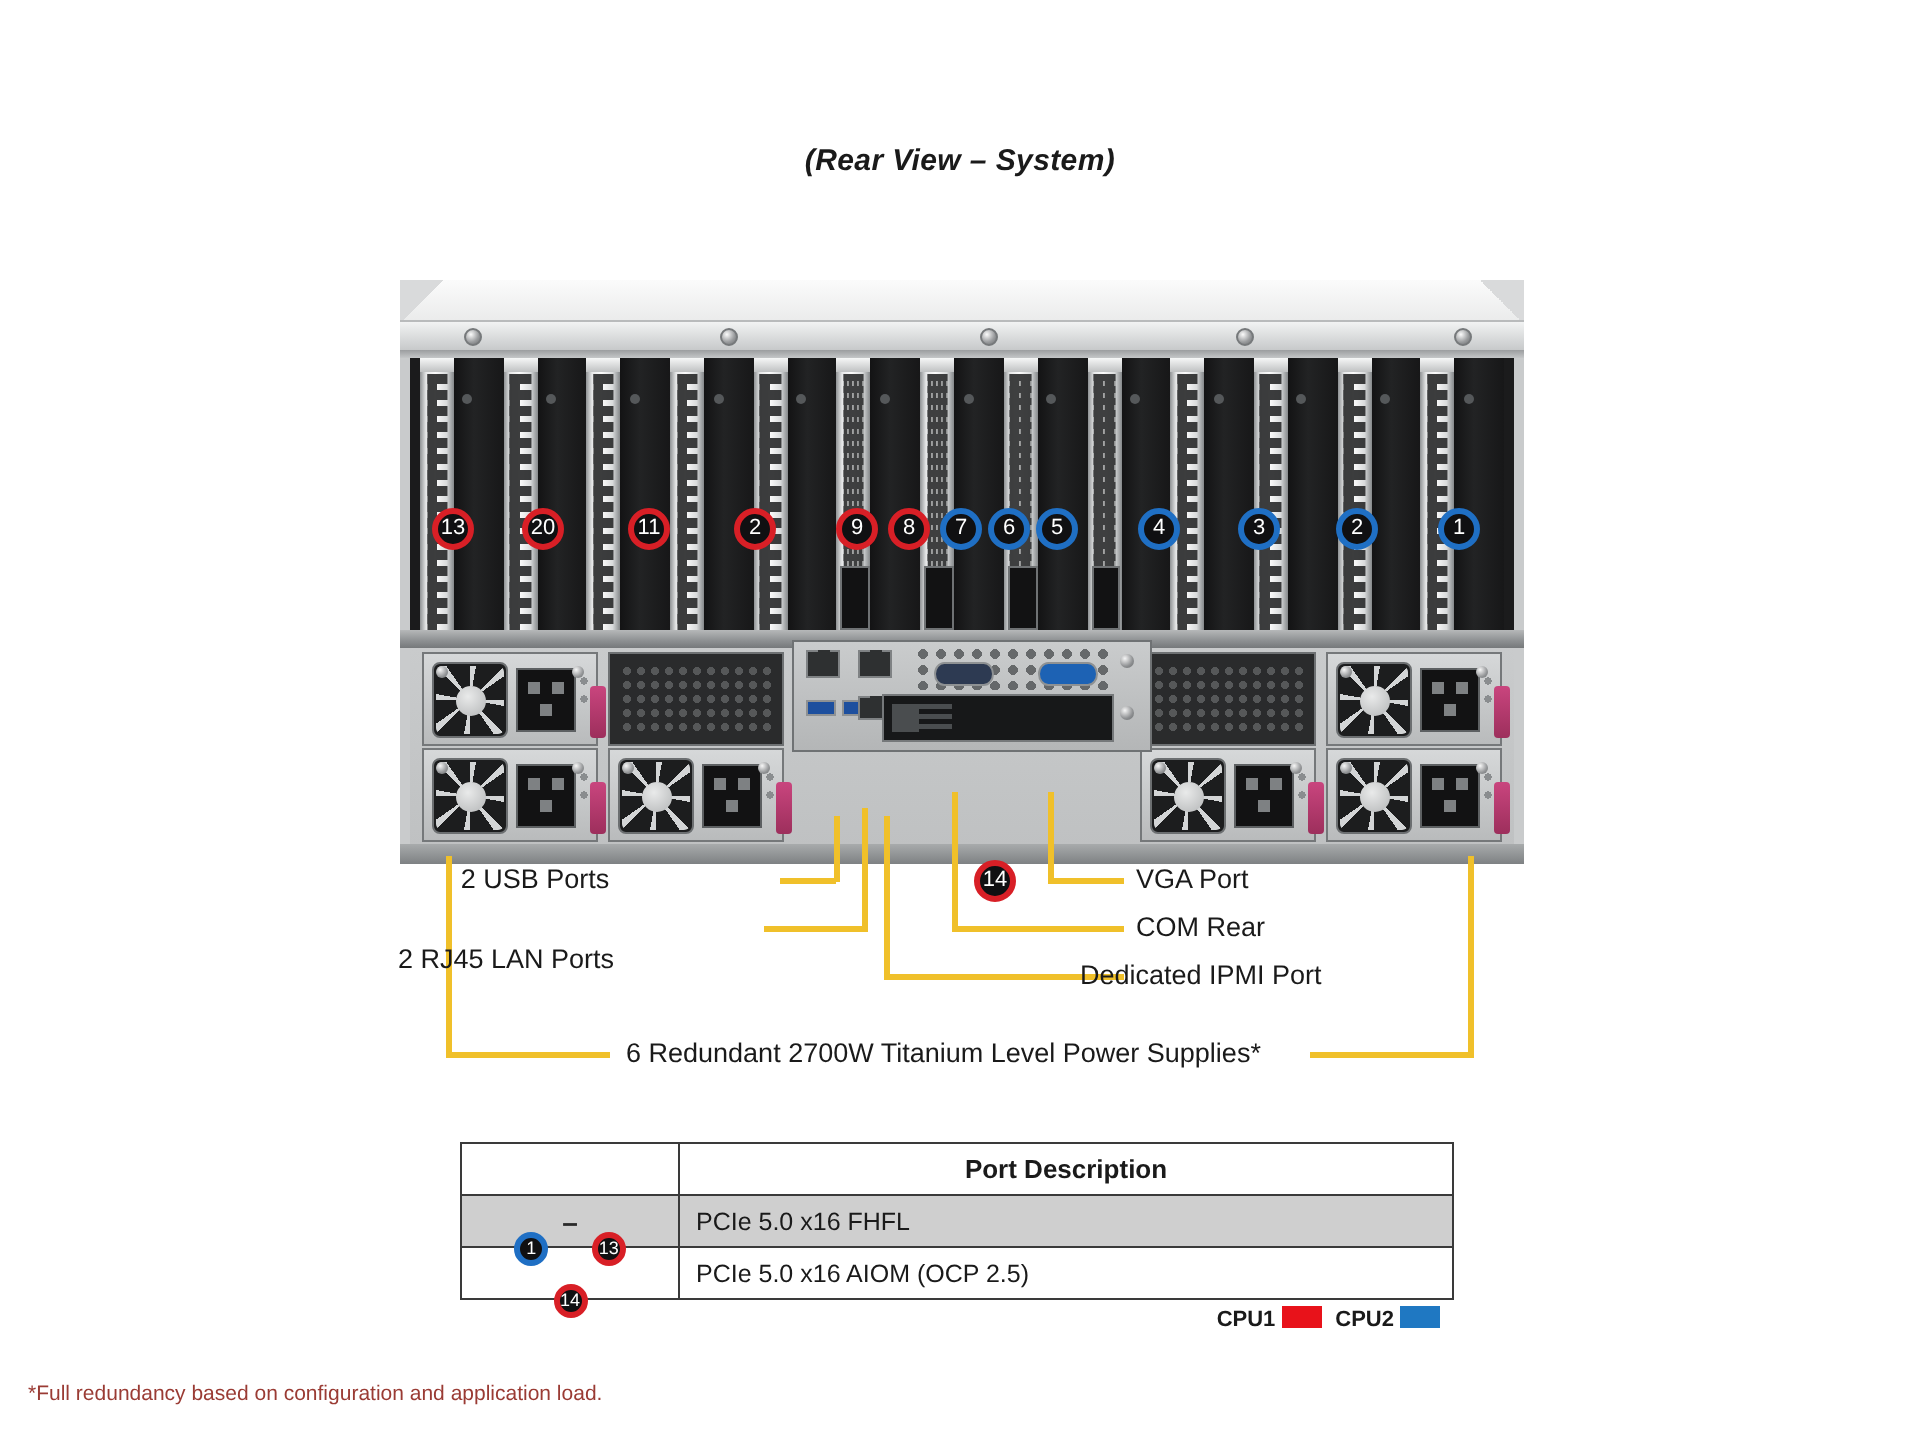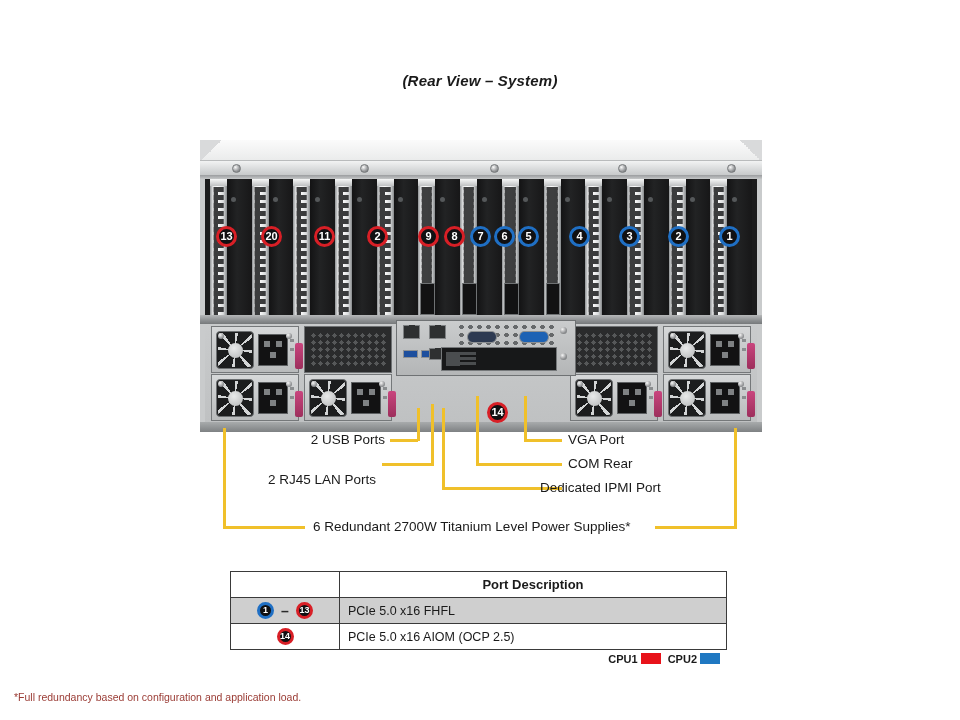--- a/index.html
+++ b/index.html
@@ -215,36 +215,36 @@
   }
 
   .chassis-bottom{
     left:0;top:282px;width:562px;height:10px;
     background:linear-gradient(#a8abac,#7e8183);
   }
 
   
   .badge{
     position:absolute;width:21px;height:21px;border-radius:50%;
-    color:#fff;font-size:11px;font-weight:bold;
+    color:#fff;font-size:11px;font-weight:normal;
     display:flex;align-items:center;justify-content:center;
-    box-sizing:border-box;line-height:1;
+    box-sizing:border-box;line-height:1;margin-top:28px;
   }
   .badge.cpu1{background:#101012;border:3px solid #d81f26;}
   .badge.cpu2{background:#101012;border:3px solid #1f6fc4;}
   .badge.small{width:17px;height:17px;font-size:9px;border-width:3px;}
 
   
   .lead{position:absolute;background:#f0c02a;}
   .lead.h{height:3px;}
   .lead.v{width:3px;}
 
   
   .plabel{position:absolute;font-size:13.5px;white-space:nowrap;}
-  .plabel.r{text-align:right;}
+  .plabel.r{text-align:center;}
 
   
   #slottable{
     left:230px;top:571px;width:497px;
     border-collapse:collapse;
     font-size:12.5px;
   }
   #slottable td,#slottable th{
     border:1px solid #3a3a3a;padding:0;height:25px;
   }

